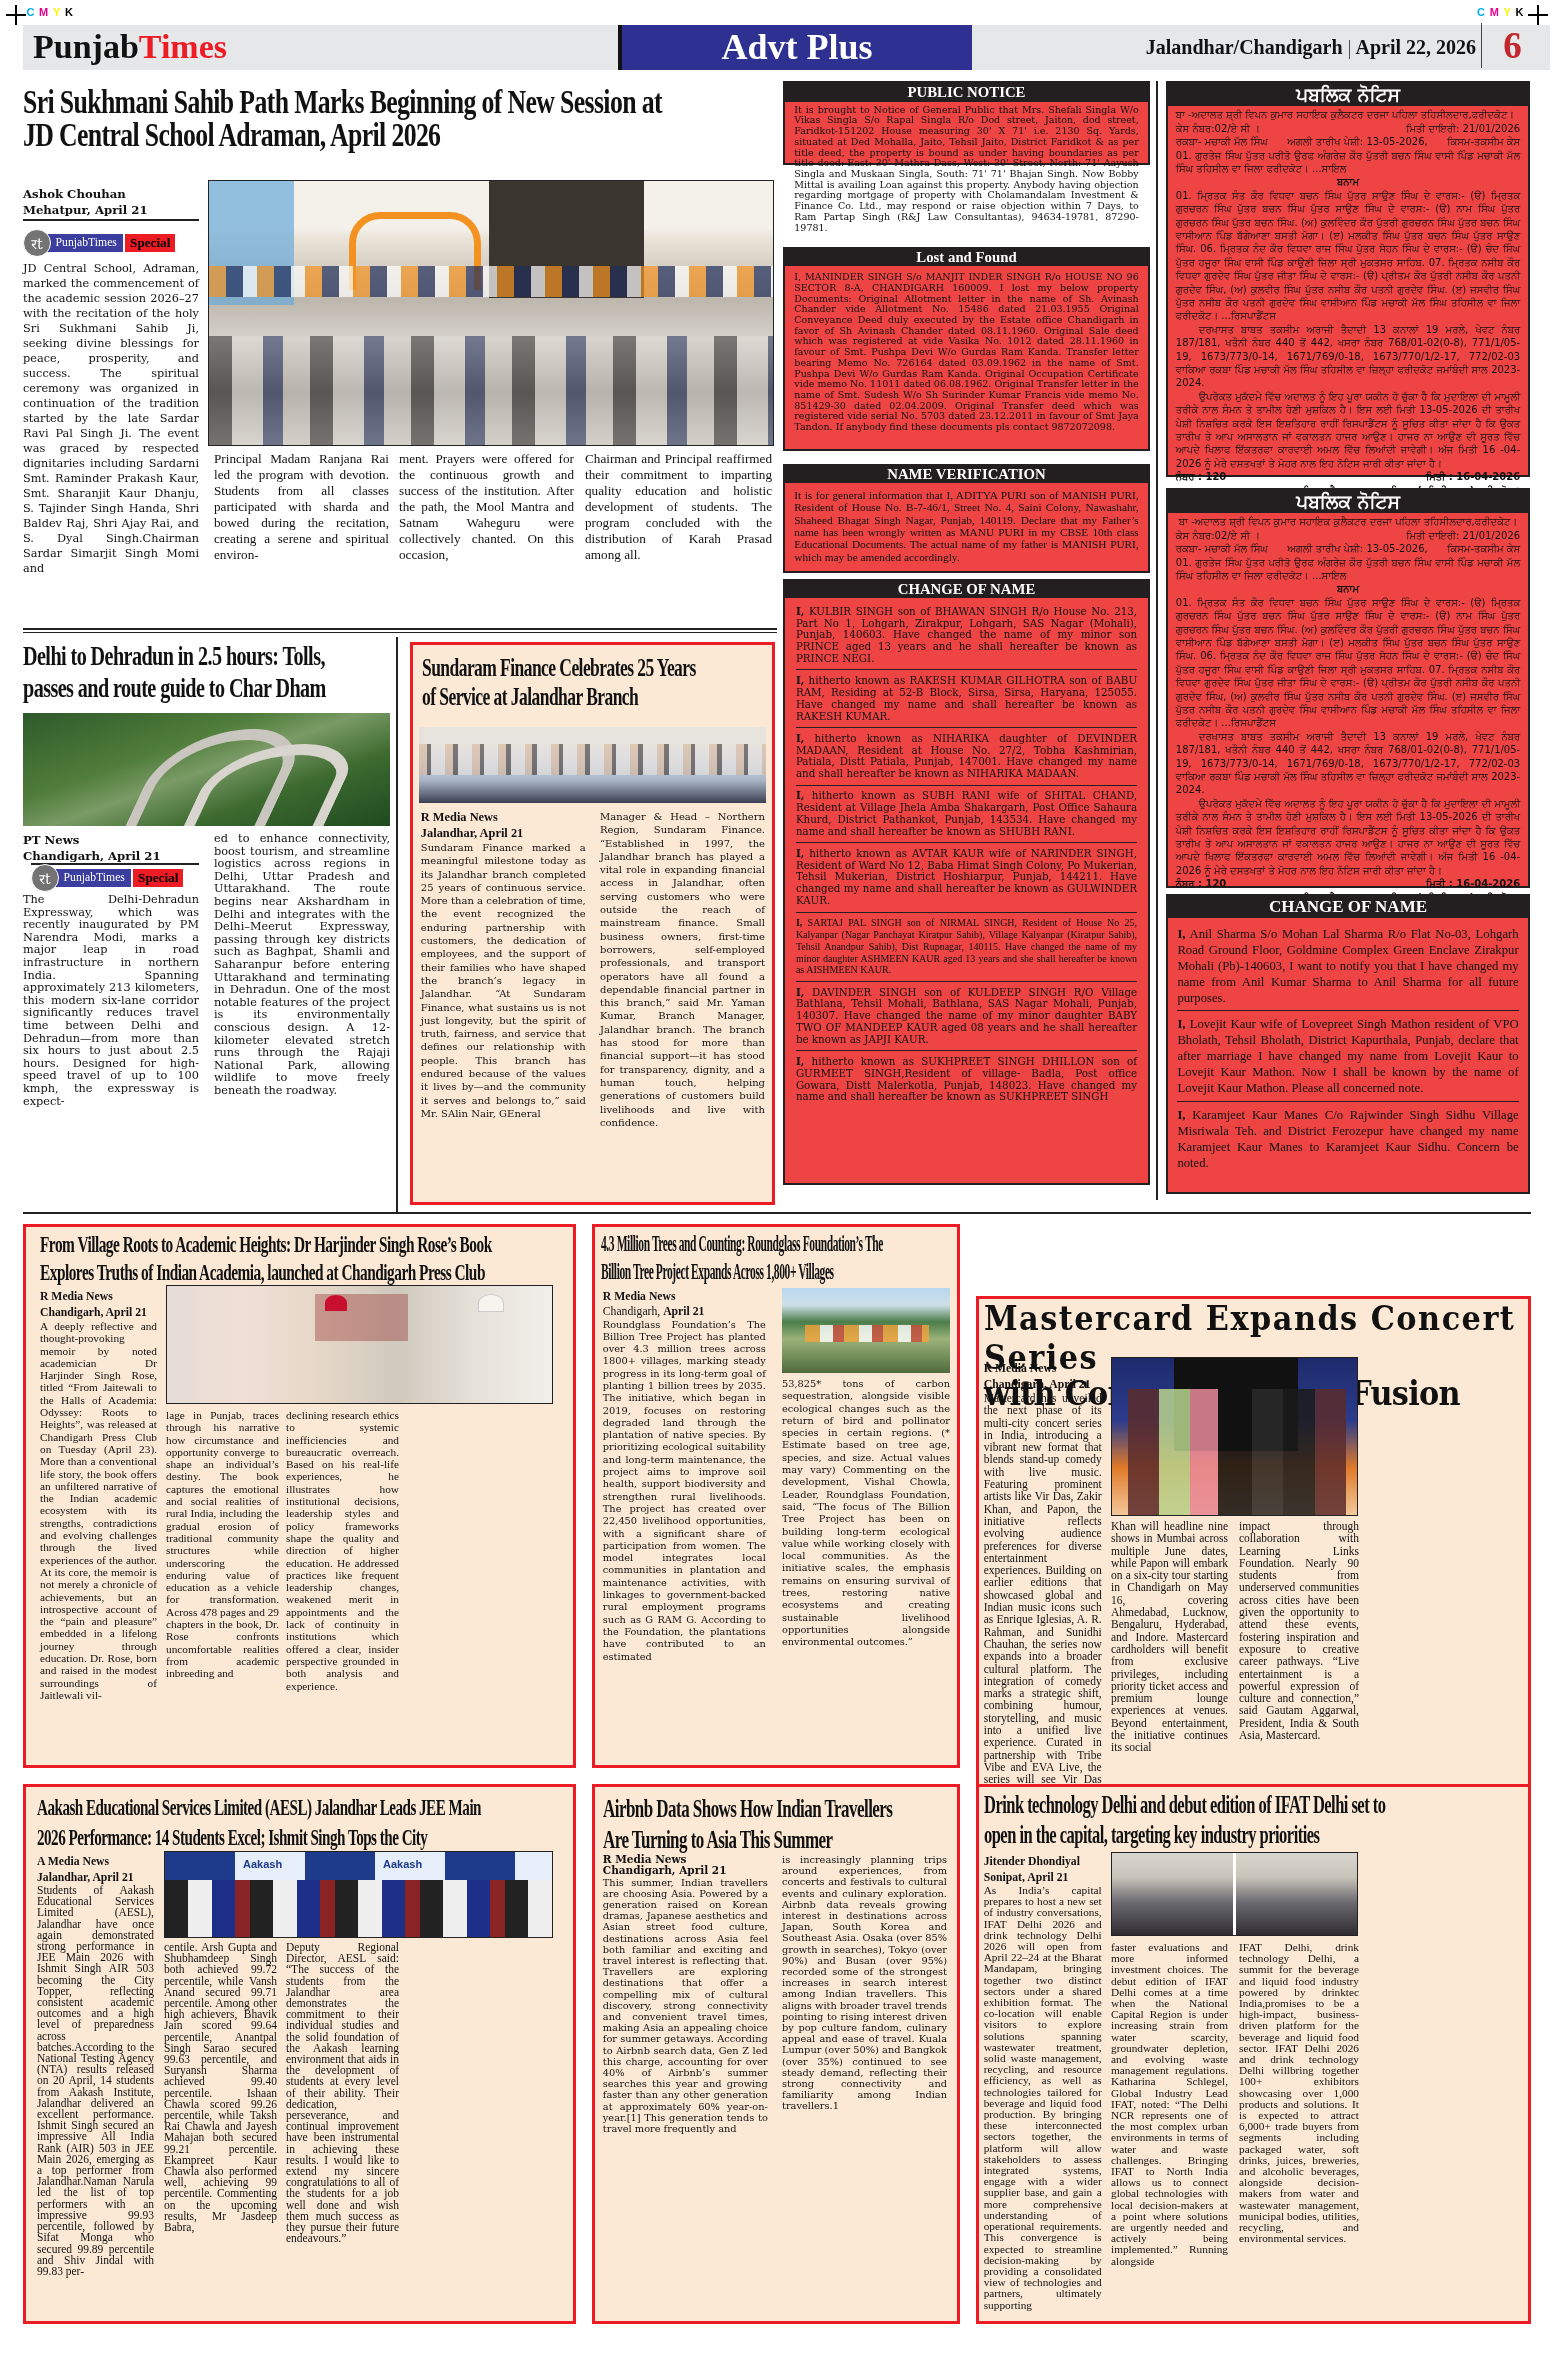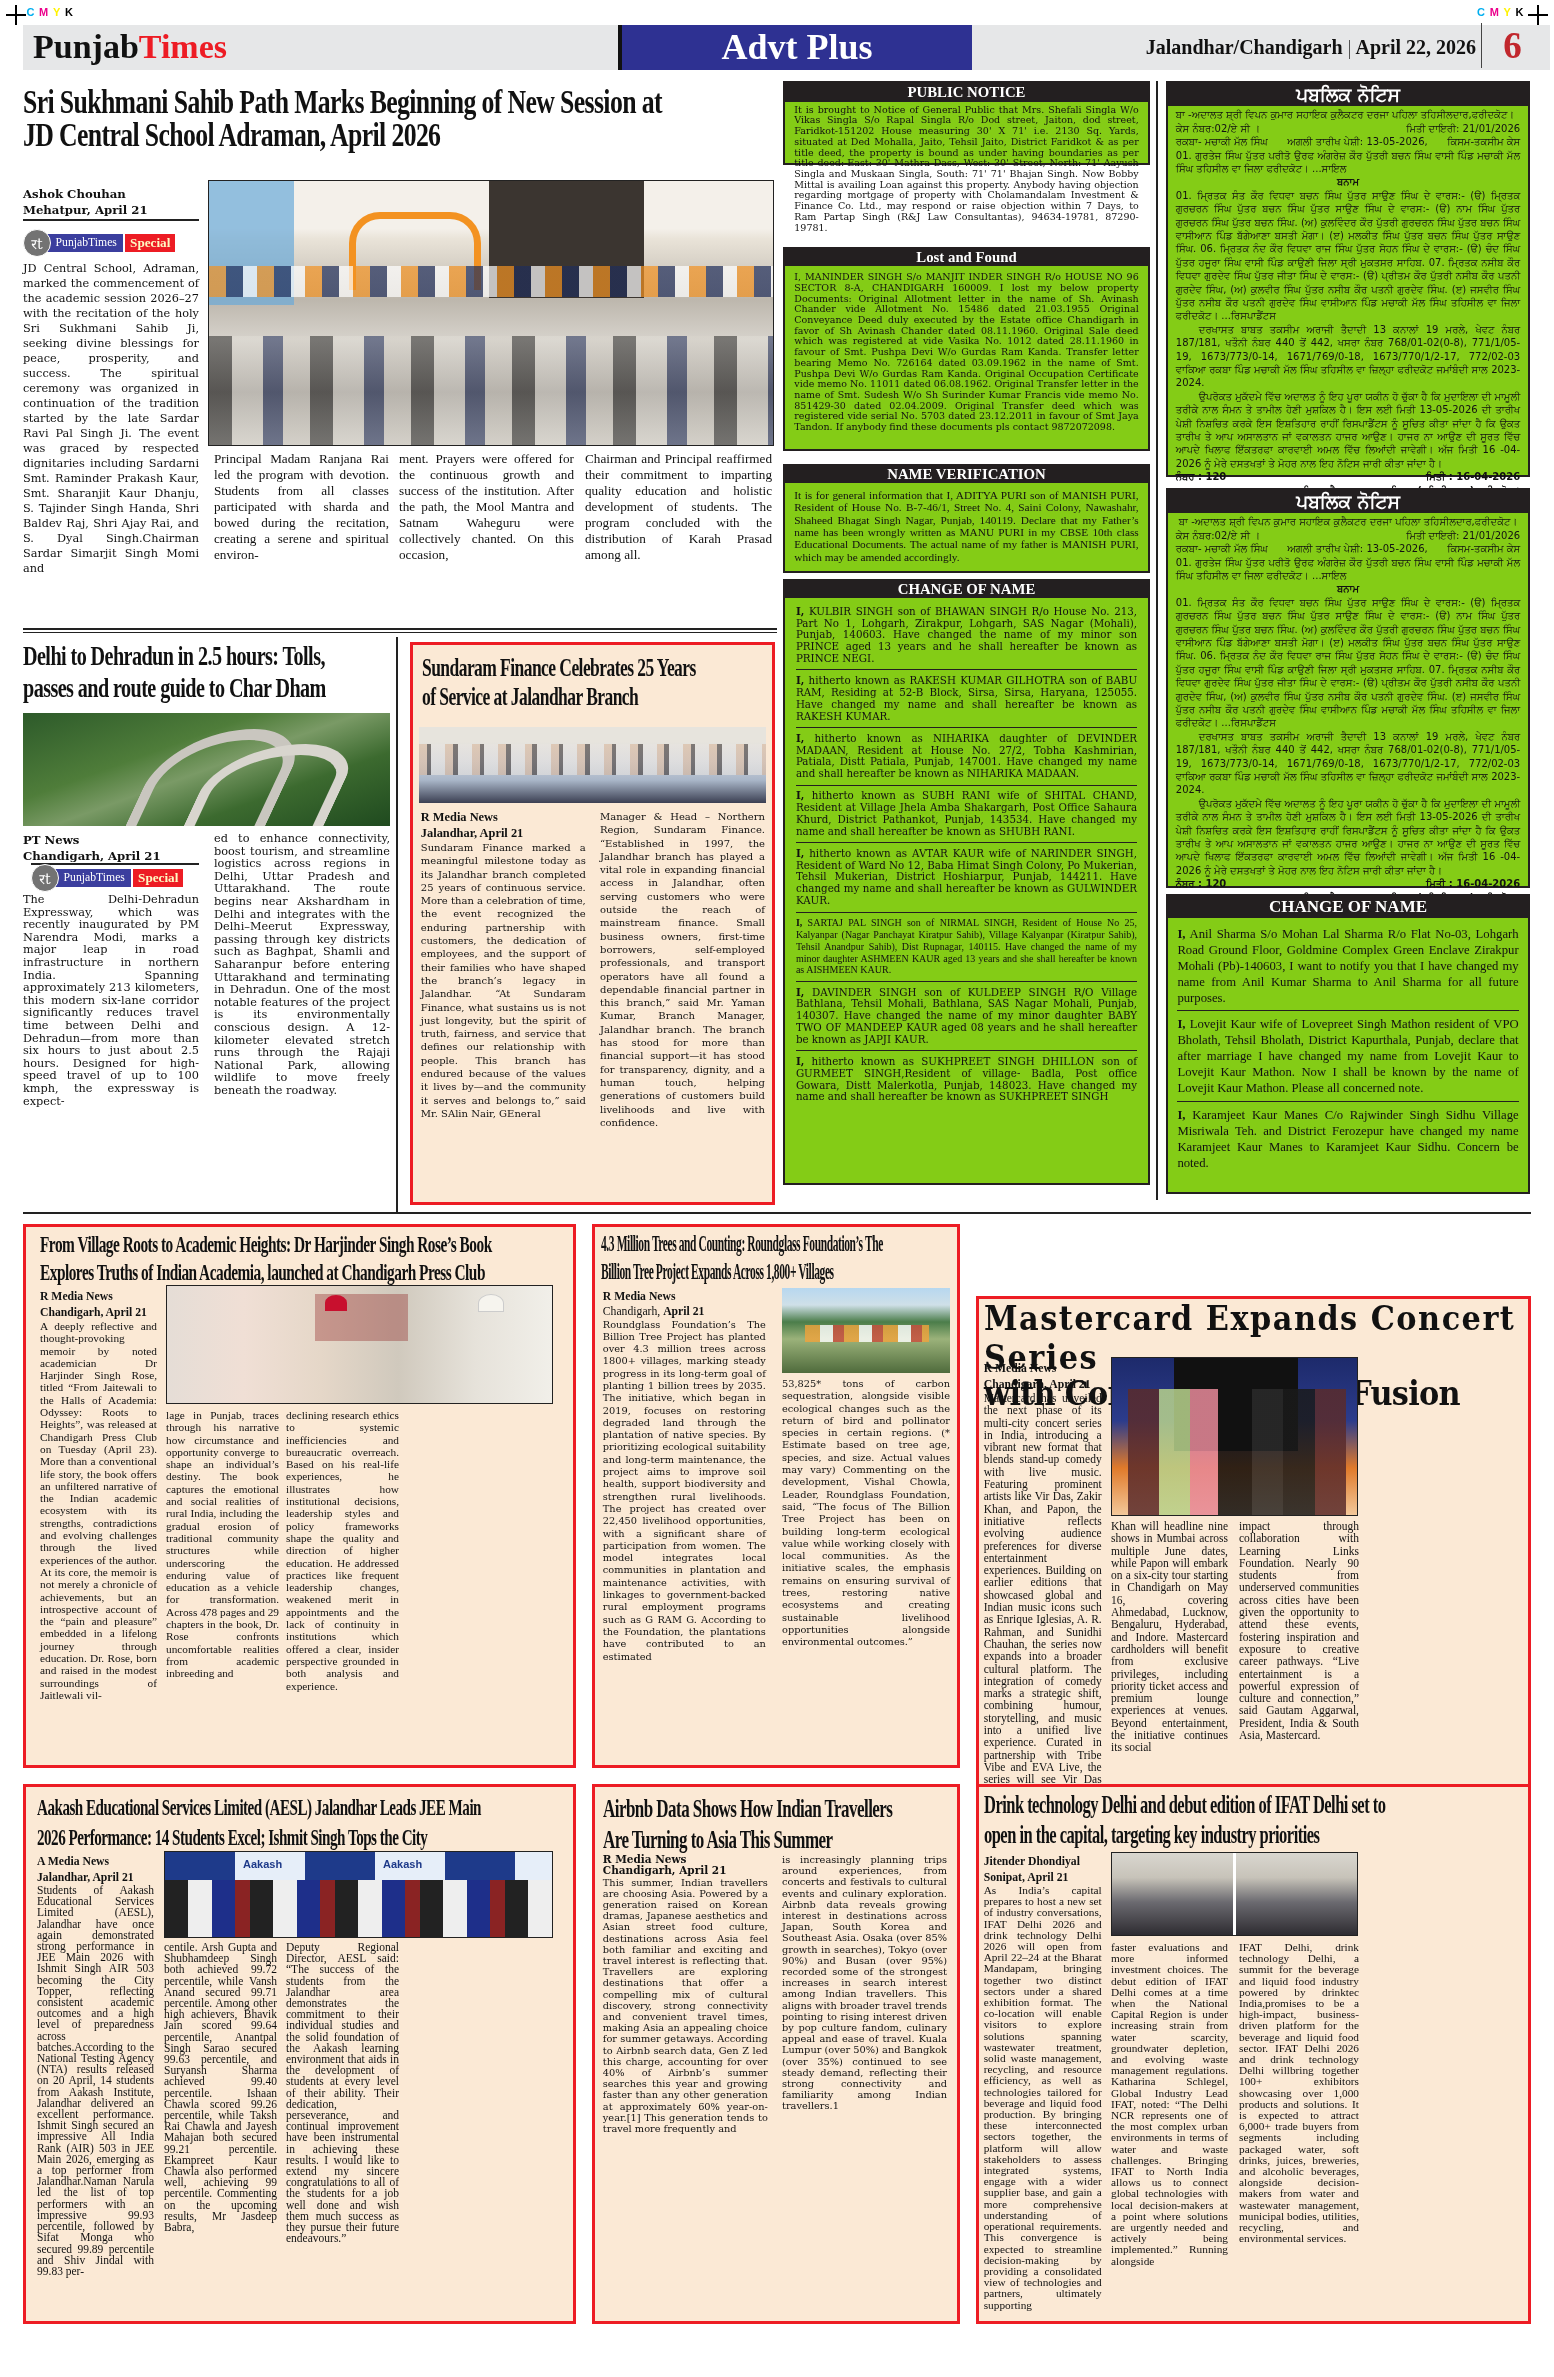--- a/index.html
+++ b/index.html
@@ -17,22 +17,22 @@
 .dateline{left:1041px;top:25px;width:435px;height:45px;font-family:"Liberation Serif",serif;font-weight:bold;font-size:20px;line-height:45px;text-align:right}
 .pageno{left:1481px;top:23px;width:62px;height:45px;border-left:1.6px solid #444;color:#c1272d;font-family:"Liberation Serif",serif;font-weight:bold;font-size:37px;line-height:45px;text-align:center}
 .headline{font-family:"Liberation Serif",serif;font-weight:bold;color:#111;line-height:1.15;letter-spacing:-0.8px}
 .byline{font-family:"DejaVu Serif",serif;font-weight:bold;font-size:11.7px;line-height:15.5px}
 .body{font-family:"DejaVu Serif",serif;font-size:11.3px;line-height:15px;text-align:justify;hyphens:auto}
 .body-narrow{font-family:"Liberation Serif",serif;font-size:13.2px;line-height:16px;text-align:justify}
 .photo{border:1.6px solid #222;overflow:hidden}
 .special{display:flex;align-items:center;height:22px}
 .special .logo{width:28px;height:28px;border-radius:50%;background:#737373;color:#fff;font-size:14px;display:flex;align-items:center;justify-content:center;border:1.6px solid #fff;margin-right:-4.7px;z-index:1}
 .special .pt{background:#3b3e9e;color:#fff;font-family:"Liberation Serif",serif;font-size:11.7px;padding:2.3px 6.2px 2.3px 9.3px;height:18.7px}
-.special .sp{background:#ed1c24;color:#fef9c3;font-family:"Liberation Serif",serif;font-weight:bold;font-size:13.2px;padding:1.6px 4.7px;margin-left:2.3px;height:18.7px}
-.notice{border:2.3px solid #231f20;background:#84cc16}
+.special .sp{background:#ed1c24;color:#000000;font-family:"Liberation Serif",serif;font-weight:bold;font-size:13.2px;padding:1.6px 4.7px;margin-left:2.3px;height:18.7px}
+.notice{border:2.3px solid #231f20;background:#ef4444}
 .notice-head{background:#231f20;color:#fff;font-family:"Liberation Serif",serif;font-weight:bold;text-align:center}
 .notice-body{padding:4.7px 9.3px;font-family:"DejaVu Serif",serif;font-size:10px;line-height:11px;text-align:justify}
 .entry{border-bottom:1.6px solid #231f20;padding:4.7px 0 4.7px 0;margin:0 1.6px}
 .entry:last-child{border-bottom:none}
 .pa{font-family:"DejaVu Sans",sans-serif;font-size:10px;line-height:13.4px}
 .redbox{border:3.1px solid #ed1c24;background:#fbe9d5}
 .rule{background:#222}
 </style>
 </head>
 <body>

